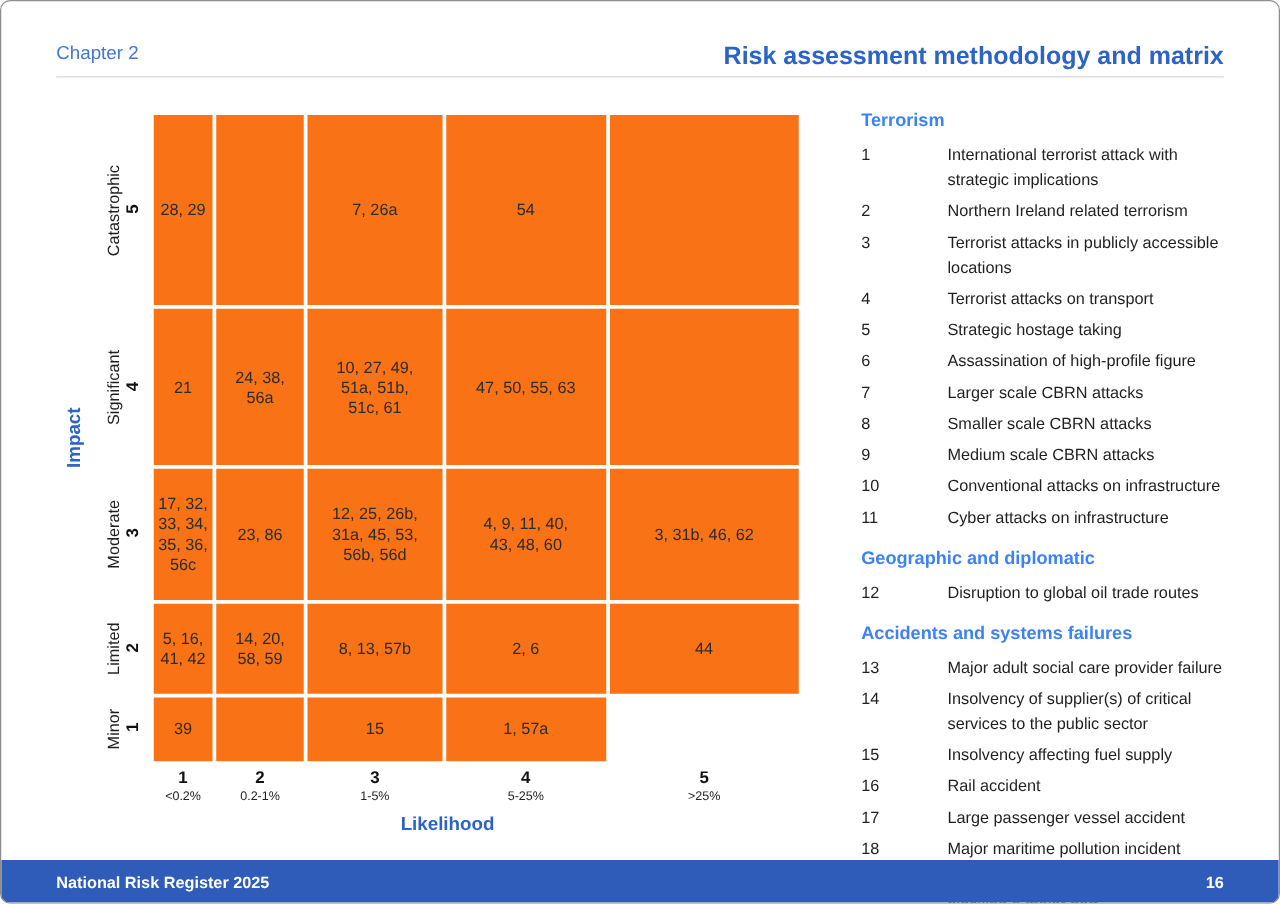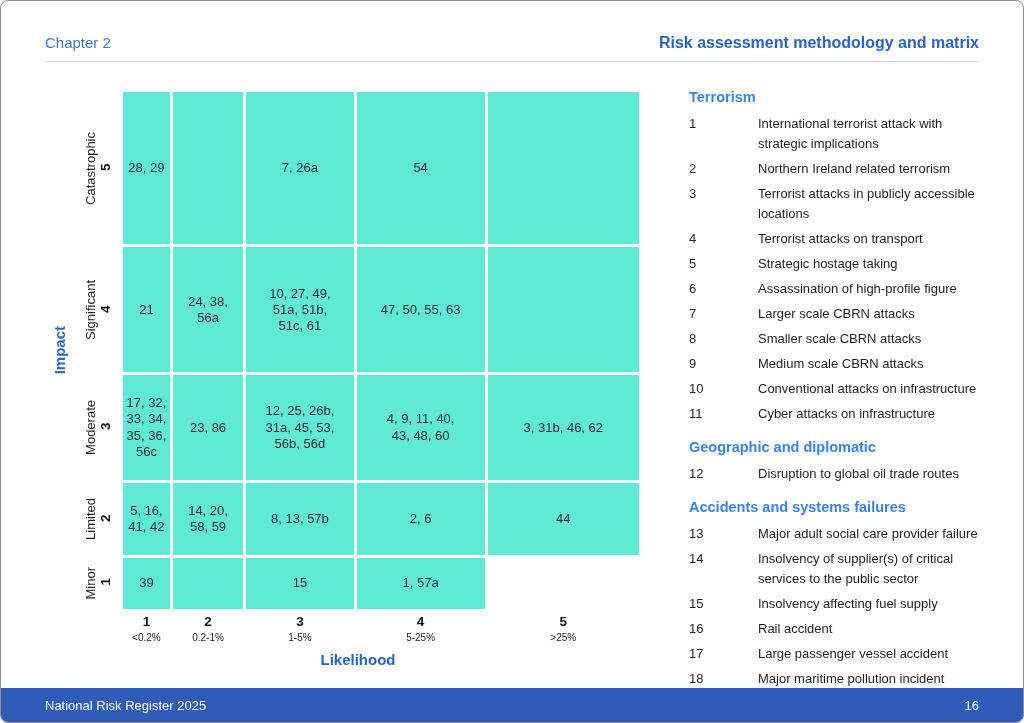--- a/index.html
+++ b/index.html
@@ -4,21 +4,21 @@
 <style>
   * { margin:0; padding:0; box-sizing:border-box; }
   html,body { background:#ffffff; }
   body { font-family:"Liberation Sans","DejaVu Sans",sans-serif; color:#1f1f1f; }
   .page {
     position:relative; width:1024px; height:723px; background:#ffffff;
     border:1.5px solid #8f8f8f; border-radius:8px; overflow:hidden;
   }
   
   .hdr-chapter { position:absolute; left:44px; top:33px; font-size:15px; color:#4476d4; }
-  .hdr-title   { position:absolute; right:44px; top:33px; font-size:16px; font-weight:bold; color:#2b63c6; }
+  .hdr-title   { position:absolute; right:44px; top:33px; font-size:20px; font-weight:bold; color:#2b63c6; }
   .hdr-rule    { position:absolute; left:44px; right:44px; top:60px; height:1px; background:#d9d9d9; }
 
   
   .vtext { writing-mode:vertical-rl; transform:rotate(180deg); text-align:center; }
 
   
   .impact-wrap { position:absolute; left:46px; top:91px; height:517px; width:24px;
                  display:flex; align-items:center; justify-content:center; }
   .impact-wrap .vtext { font-size:15px; font-weight:bold; color:#2b63c6; }
 
@@ -26,21 +26,21 @@
   .rowlabels { position:absolute; left:72px; top:91px; width:50px; height:517px;
                display:grid; grid-template-rows:156fr 128fr 107fr 74fr 52fr; row-gap:3px; }
   .rowlabel { display:flex; align-items:center; justify-content:center; }
   .rowlabel .rname { display:block; font-size:13px; color:#1f1f1f; }
   .rowlabel .rnum  { display:block; font-size:13.5px; font-weight:bold; color:#111; margin-top:2px; }
 
   
   .grid { position:absolute; left:122px; top:91px; width:516px; height:517px;
           display:grid; grid-template-columns:48fr 72fr 110fr 131fr 155fr;
           grid-template-rows:156fr 128fr 107fr 74fr 52fr; gap:3px; }
-  .cell { background:#5eead4; display:flex; align-items:center; justify-content:center;
+  .cell { background:#f97316; display:flex; align-items:center; justify-content:center;
           text-align:center; font-size:13px; line-height:1.25; color:#2a2c2e;
           white-space:pre-line; padding:2px; }
 
   
   .xaxis { position:absolute; left:122px; top:613px; width:516px;
            display:grid; grid-template-columns:48fr 72fr 110fr 131fr 155fr; column-gap:3px; }
   .xaxis .xcol { text-align:center; }
   .xnum   { font-size:13.5px; font-weight:bold; color:#111; line-height:16px; }
   .xrange { font-size:10px; color:#222; line-height:16px; }
   .likelihood { position:absolute; left:76px; top:650px; width:562px; text-align:center;
@@ -50,21 +50,21 @@
   .legend { position:absolute; left:688px; top:88px; width:296px; }
   .leg-title { font-size:14.5px; font-weight:bold; color:#3b82f6; margin-bottom:9px; }
   .leg-section { margin-bottom:15px; }
   .leg-items { display:grid; grid-template-columns:33px 1fr; row-gap:5px; }
   .leg-num  { font-size:13px; color:#1f1f1f; line-height:20px; }
   .leg-text { font-size:13px; color:#1f1f1f; line-height:20px;margin-left:36px; }
 
   
   .footer { position:absolute; left:0; right:0; bottom:0; height:34px; background:#2e5cb8;
             display:flex; align-items:center; justify-content:space-between; padding:0 44px; }
-  .footer .f-title, .footer .f-page { color:#ffffff; font-size:13px; font-weight:normal; }
+  .footer .f-title, .footer .f-page { color:#ffffff; font-size:13px; font-weight:bold; }
 </style>
 </head>
 <body>
 
 <div class="page">
 
   <div class="hdr-chapter">Chapter 2</div>
   <div class="hdr-title">Risk assessment methodology and matrix</div>
   <div class="hdr-rule"></div>
 

